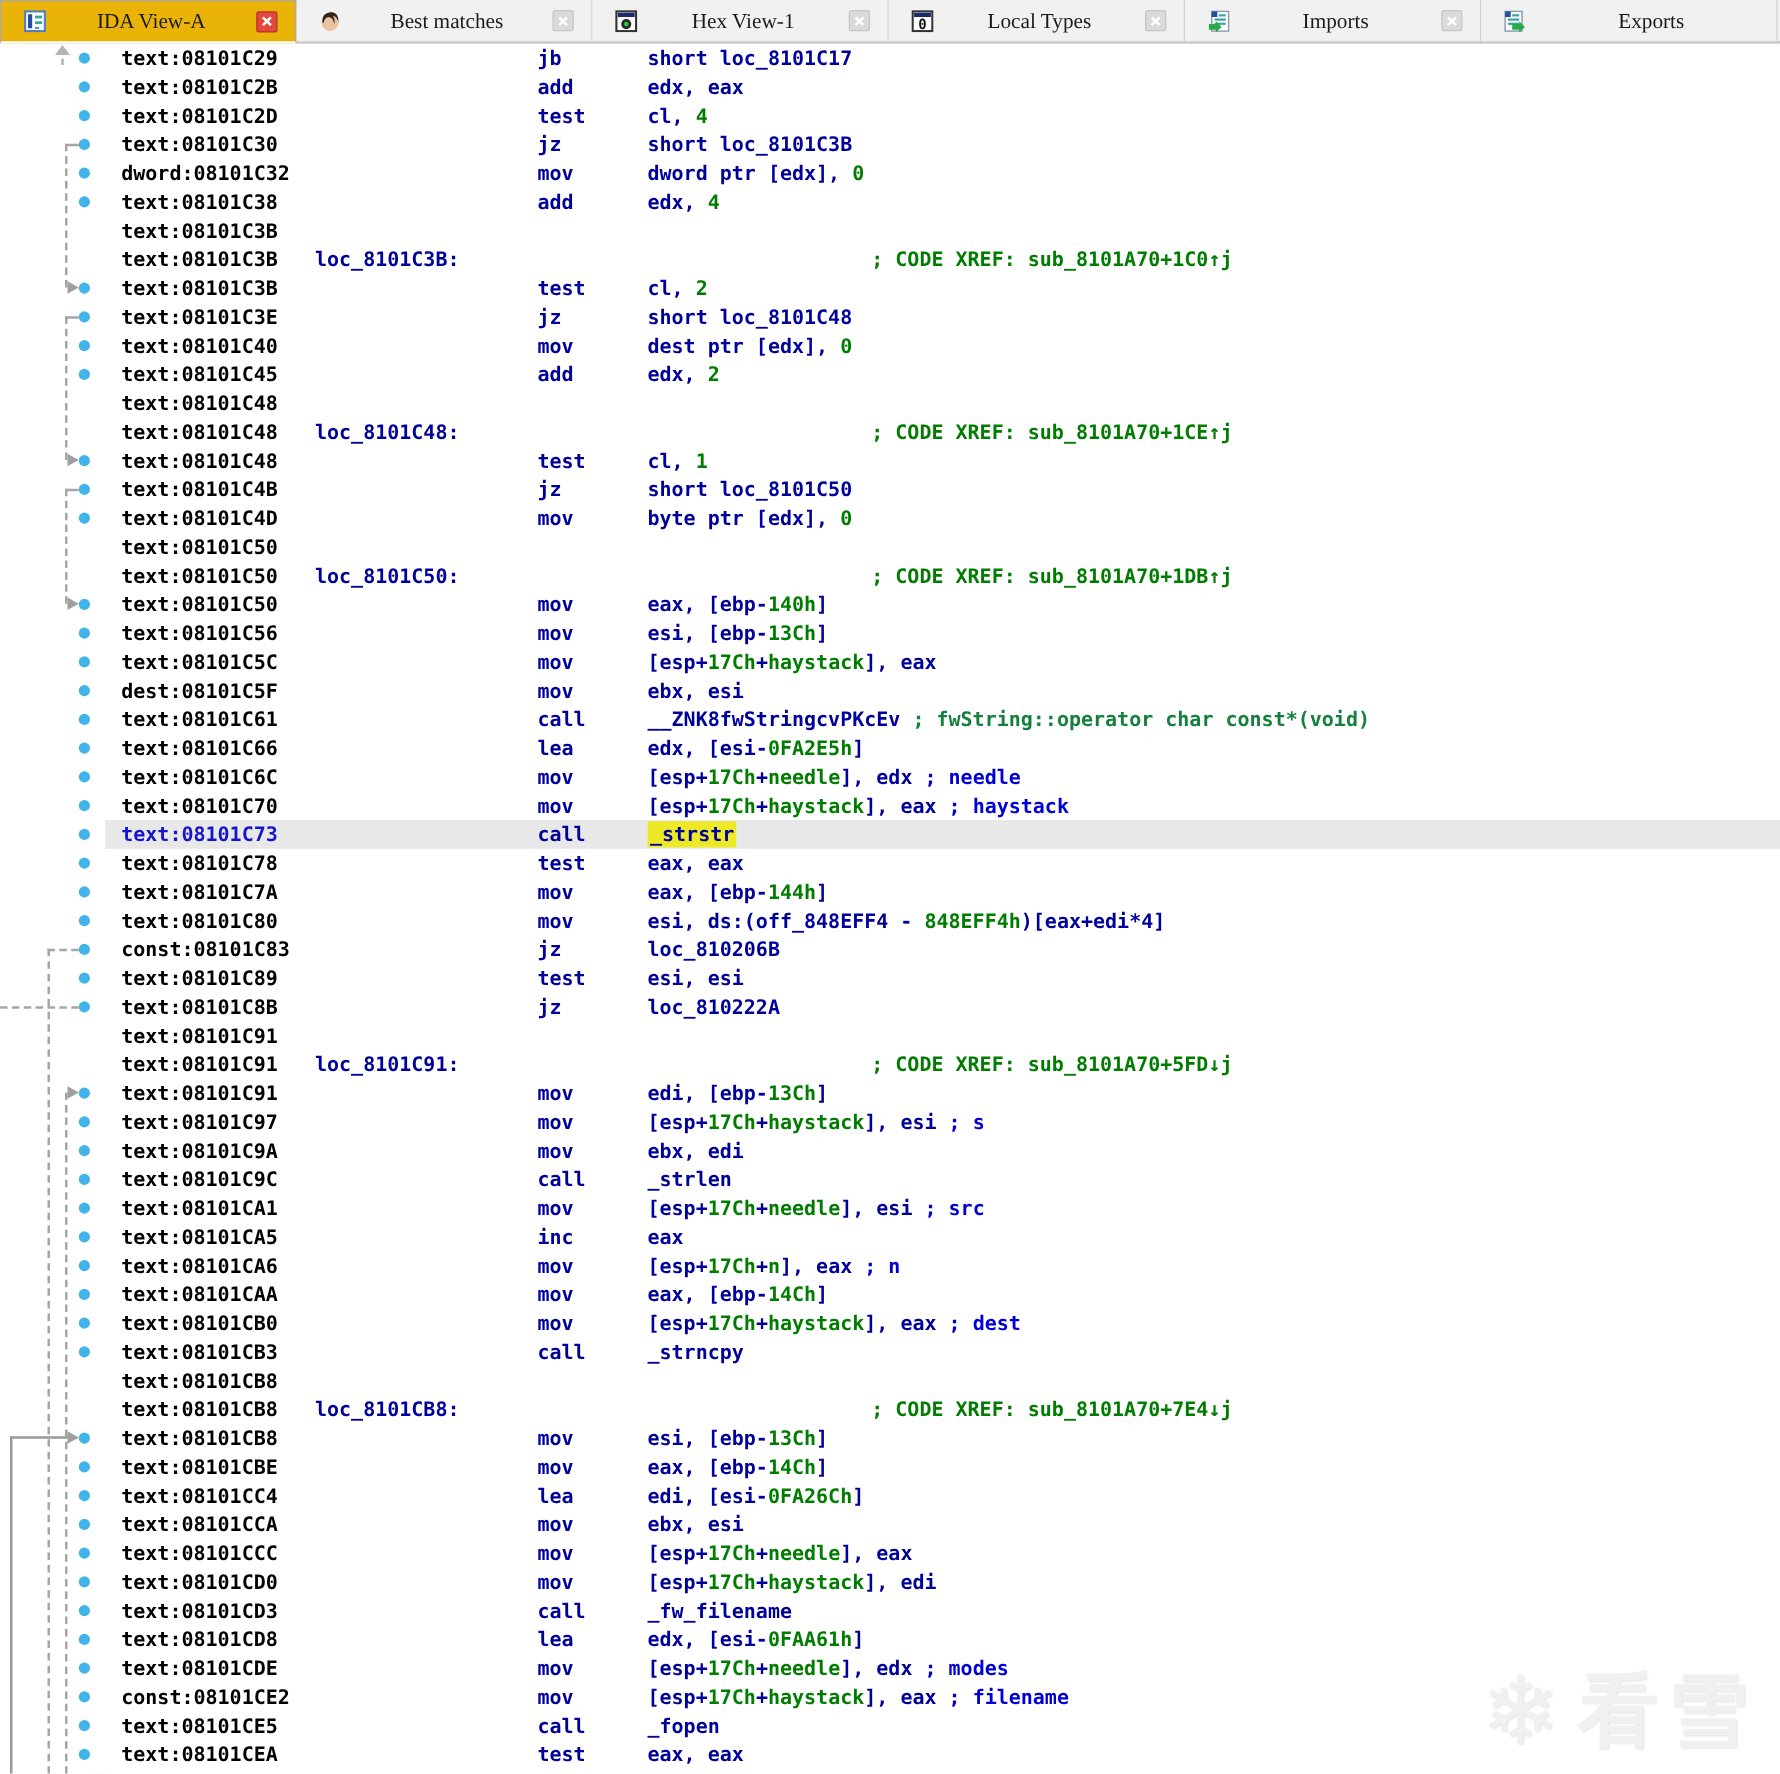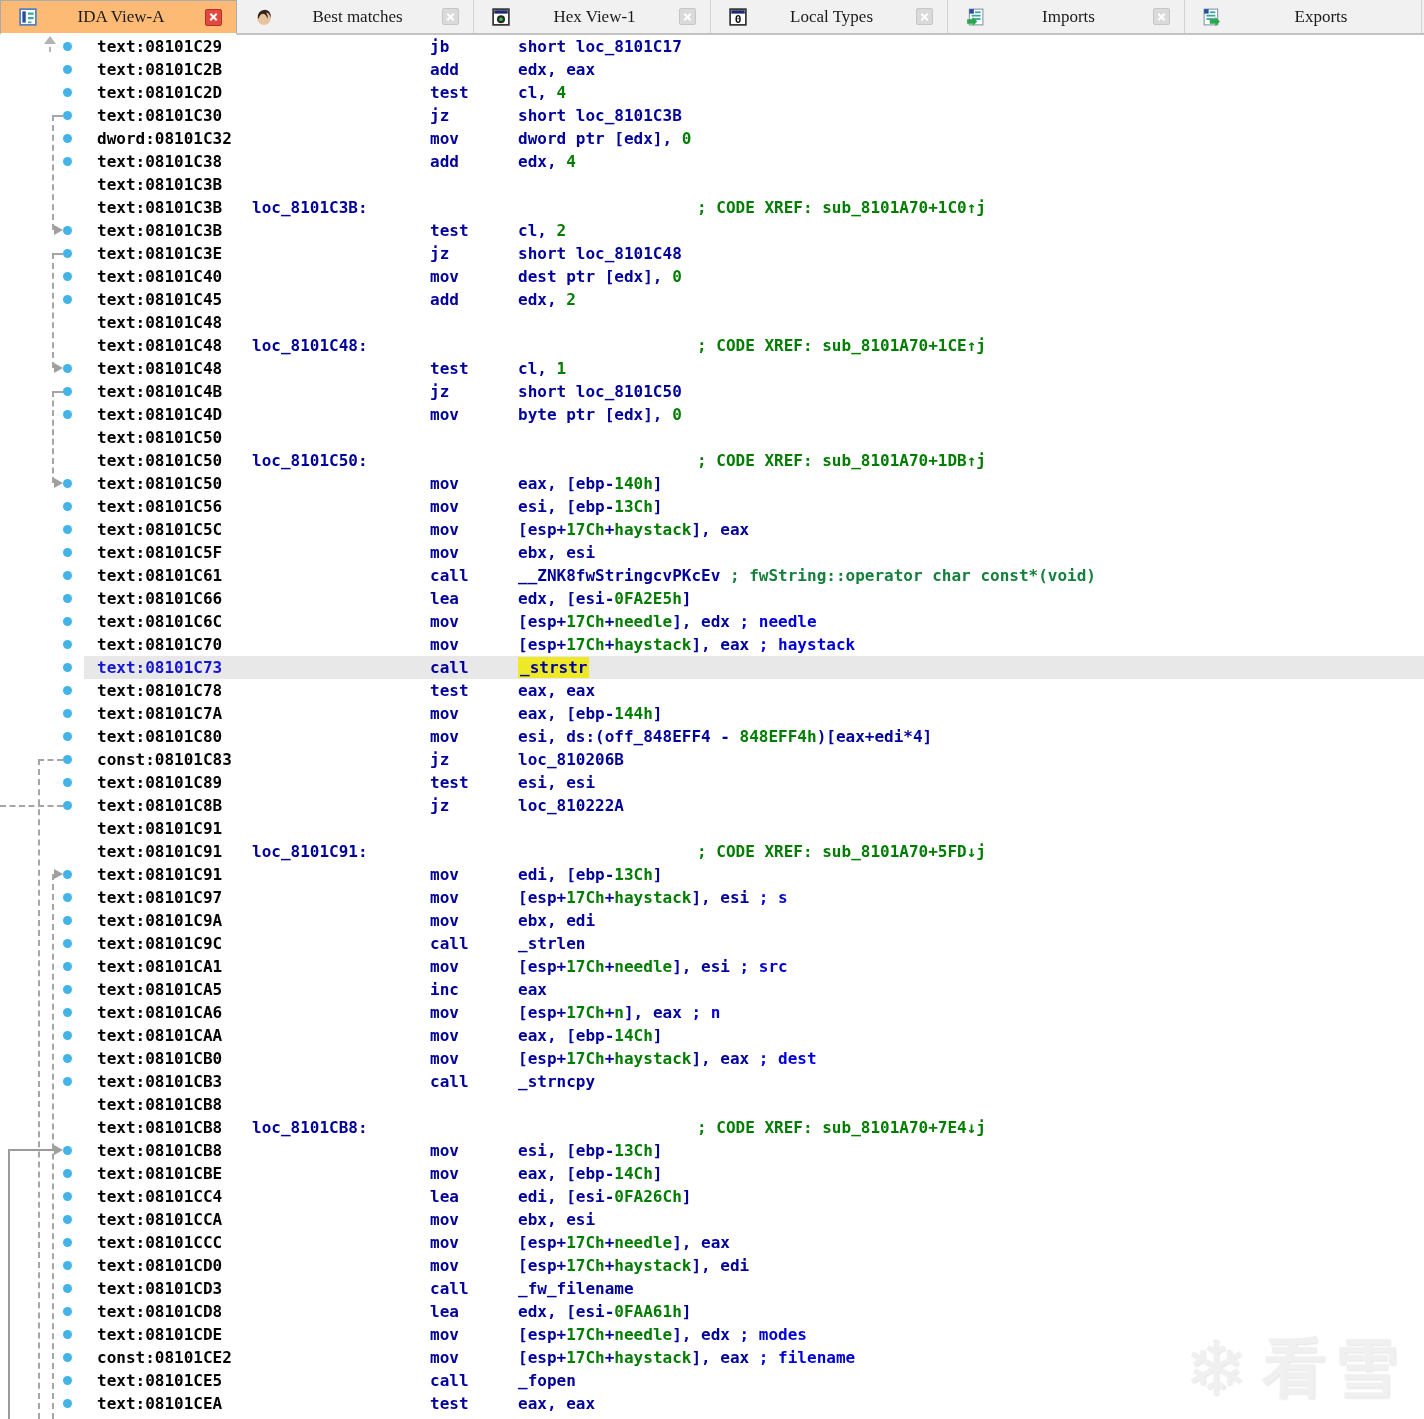--- a/index.html
+++ b/index.html
@@ -3,21 +3,21 @@
 <meta charset="utf-8">
 <style>
   html,body{margin:0;padding:0;background:#fff;}
   .app{position:relative;width:1424px;height:1419px;background:#fff;overflow:hidden;
        font-family:"DejaVu Sans Mono",monospace;}
   
   .tabbar{position:absolute;left:0;top:0;width:1424px;height:35px;background:#f1f1f1;
           border-bottom:2px solid #c3c3c3;box-sizing:border-box;display:flex;}
   .tab{position:relative;width:237px;height:33px;display:flex;align-items:center;
        border-right:1px solid #d2d2d2;box-sizing:border-box;background:#f1f1f1;cursor:default;}
-  .tab.active{background:#fdba74;border:1px solid #ababab;border-bottom:2px solid #fff;
+  .tab.active{background:#eab308;border:1px solid #ababab;border-bottom:2px solid #fff;
               height:35px;z-index:2;}
   .ticon{margin-left:18px;width:18px;height:18px;flex:none;display:inline-block;}
   .tlabel{flex:1;text-align:center;font-family:"Liberation Serif",serif;font-size:17px;
           color:#1a1a1a;white-space:nowrap;overflow:hidden;}
   .tclose{width:15px;height:15px;margin-right:14px;border-radius:2px;position:relative;flex:none;}
   .tclose.red{background:#e2483d;border:1px solid #b53028;}
   .tclose.gray{background:#dadada;border:1px solid #c6c6c6;}
   .tclose::before,.tclose::after{content:"";position:absolute;left:3px;top:6.5px;width:9px;height:2px;
           background:#fff;}
   .tclose::before{transform:rotate(45deg);}
@@ -231,21 +231,21 @@
       <div class="row"><span class="addr">text:08101C48</span></div>
       <div class="row"><span class="addr">text:08101C48</span><span class="label">loc_8101C48:</span><span class="cmt"><span class="s-c">; CODE XREF: sub_8101A70+1CE↑j</span></span></div>
       <div class="row"><span class="addr">text:08101C48</span><span class="mn">test</span><span class="ops"><span class="s-o">cl, </span><span class="s-n">1</span></span></div>
       <div class="row"><span class="addr">text:08101C4B</span><span class="mn">jz</span><span class="ops"><span class="s-o">short loc_8101C50</span></span></div>
       <div class="row"><span class="addr">text:08101C4D</span><span class="mn">mov</span><span class="ops"><span class="s-o">byte ptr [edx], </span><span class="s-n">0</span></span></div>
       <div class="row"><span class="addr">text:08101C50</span></div>
       <div class="row"><span class="addr">text:08101C50</span><span class="label">loc_8101C50:</span><span class="cmt"><span class="s-c">; CODE XREF: sub_8101A70+1DB↑j</span></span></div>
       <div class="row"><span class="addr">text:08101C50</span><span class="mn">mov</span><span class="ops"><span class="s-o">eax, [ebp-</span><span class="s-n">140h</span><span class="s-o">]</span></span></div>
       <div class="row"><span class="addr">text:08101C56</span><span class="mn">mov</span><span class="ops"><span class="s-o">esi, [ebp-</span><span class="s-n">13Ch</span><span class="s-o">]</span></span></div>
       <div class="row"><span class="addr">text:08101C5C</span><span class="mn">mov</span><span class="ops"><span class="s-o">[esp+</span><span class="s-n">17Ch</span><span class="s-o">+</span><span class="s-n">haystack</span><span class="s-o">], eax</span></span></div>
-      <div class="row"><span class="addr">text:08101C5F</span><span class="mn">mov</span><span class="ops"><span class="s-o">ebx, esi</span></span></div>
+      <div class="row"><span class="addr">dest:08101C5F</span><span class="mn">mov</span><span class="ops"><span class="s-o">ebx, esi</span></span></div>
       <div class="row"><span class="addr">text:08101C61</span><span class="mn">call</span><span class="ops"><span class="s-o">__ZNK8fwStringcvPKcEv</span><span class="s-g"> ; fwString::operator char const*(void)</span></span></div>
       <div class="row"><span class="addr">text:08101C66</span><span class="mn">lea</span><span class="ops"><span class="s-o">edx, [esi-</span><span class="s-n">0FA2E5h</span><span class="s-o">]</span></span></div>
       <div class="row"><span class="addr">text:08101C6C</span><span class="mn">mov</span><span class="ops"><span class="s-o">[esp+</span><span class="s-n">17Ch</span><span class="s-o">+</span><span class="s-n">needle</span><span class="s-o">], edx</span><span class="s-b"> ; needle</span></span></div>
       <div class="row"><span class="addr">text:08101C70</span><span class="mn">mov</span><span class="ops"><span class="s-o">[esp+</span><span class="s-n">17Ch</span><span class="s-o">+</span><span class="s-n">haystack</span><span class="s-o">], eax</span><span class="s-b"> ; haystack</span></span></div>
       <div class="row cur"><span class="addr addr-cur">text:08101C73</span><span class="mn">call</span><span class="ops"><span class="s-hl">_strstr</span></span></div>
       <div class="row"><span class="addr">text:08101C78</span><span class="mn">test</span><span class="ops"><span class="s-o">eax, eax</span></span></div>
       <div class="row"><span class="addr">text:08101C7A</span><span class="mn">mov</span><span class="ops"><span class="s-o">eax, [ebp-</span><span class="s-n">144h</span><span class="s-o">]</span></span></div>
       <div class="row"><span class="addr">text:08101C80</span><span class="mn">mov</span><span class="ops"><span class="s-o">esi, ds:(off_848EFF4 - </span><span class="s-n">848EFF4h</span><span class="s-o">)[eax+edi*4]</span></span></div>
       <div class="row"><span class="addr">const:08101C83</span><span class="mn">jz</span><span class="ops"><span class="s-o">loc_810206B</span></span></div>
       <div class="row"><span class="addr">text:08101C89</span><span class="mn">test</span><span class="ops"><span class="s-o">esi, esi</span></span></div>

